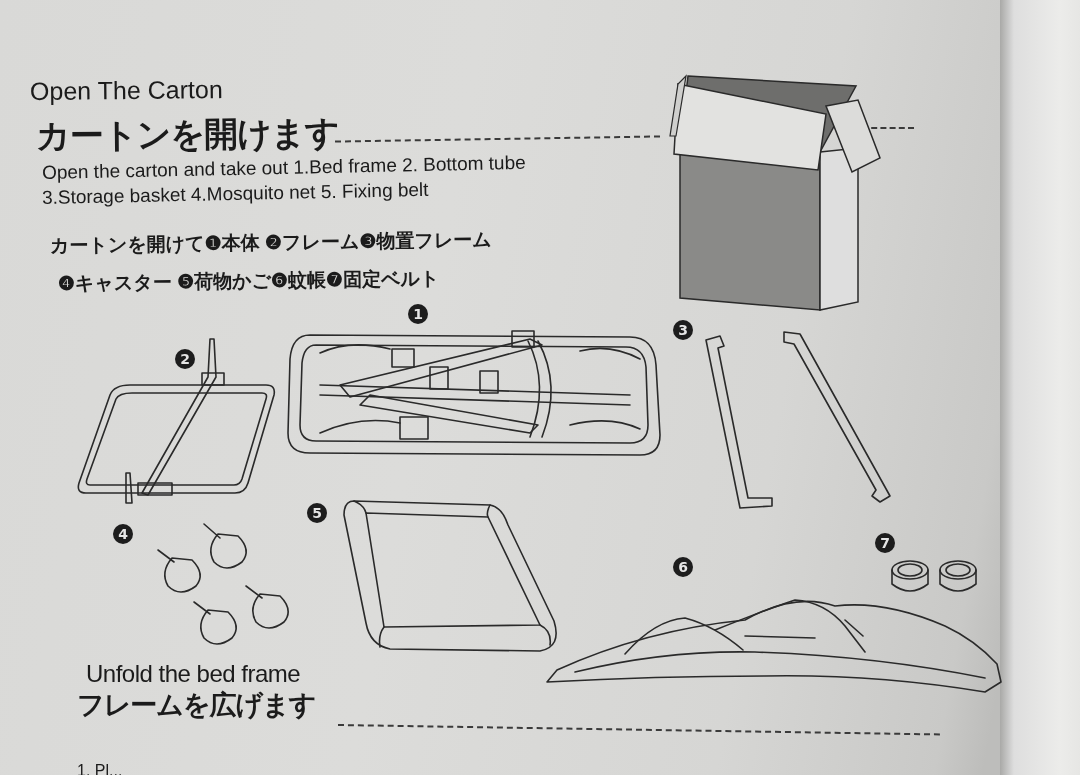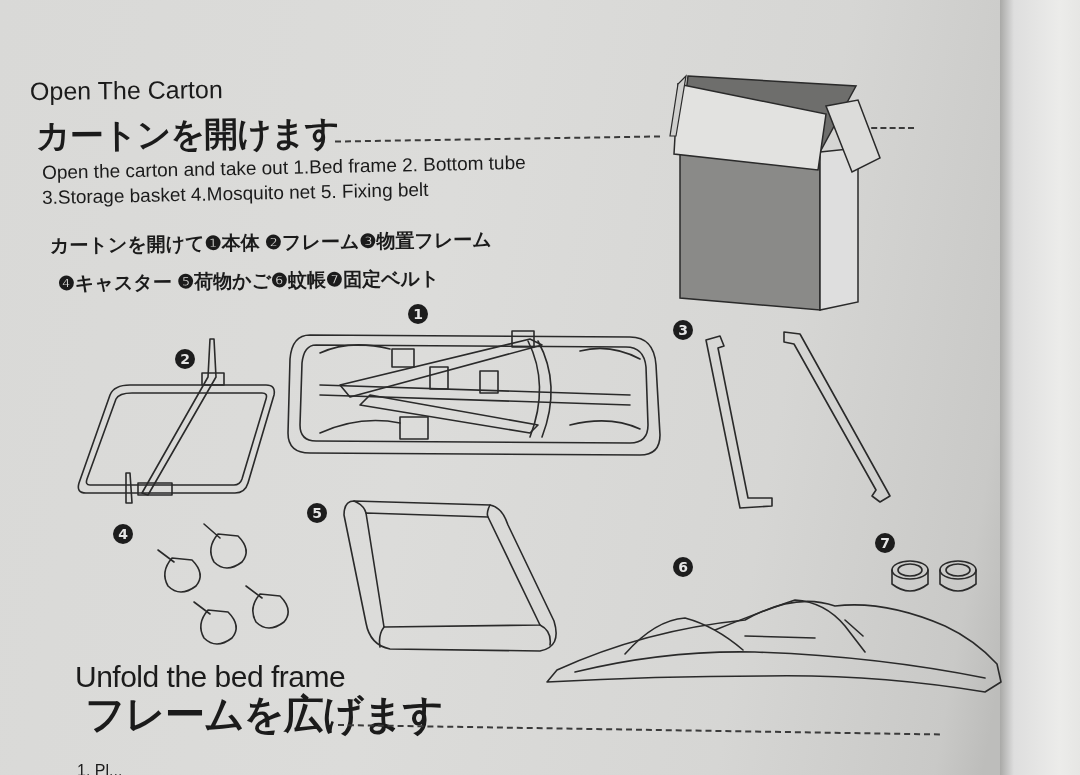--- a/index.html
+++ b/index.html
@@ -12,22 +12,22 @@
     position:absolute; left:1000px; top:0; width:80px; height:775px;
     background: linear-gradient(90deg, #a9a9a7 0px, #dedede 14px, #ececea 60px, #e6e6e4 80px);
   }
   .t { position:absolute; white-space:nowrap; }
   .en-title { left:30px; top:76px; font-size:25px; transform:rotate(-0.6deg); }
   .jp-title { left:36px; top:112px; font-size:34px; font-weight:bold; letter-spacing:-1px; transform:rotate(-0.6deg); }
   .desc1 { left:42px; top:162px; font-size:19px; transform:rotate(-1.2deg); transform-origin:left; }
   .desc2 { left:42px; top:187px; font-size:19px; transform:rotate(-1.2deg); transform-origin:left; }
   .jp1 { left:50px; top:233px; font-size:19px; font-weight:bold; transform:rotate(-0.8deg); transform-origin:left; }
   .jp2 { left:58px; top:271px; font-size:19px; font-weight:bold; transform:rotate(-0.8deg); transform-origin:left; }
-  .en-title2 { left:75px; top:660px; font-size:30px; letter-spacing:-0.5px; }
-  .jp-title2 { left:85px; top:687px; font-size:40px; font-weight:bold; letter-spacing:-1px; }
+  .en-title2 { left:86px; top:660px; font-size:24px; letter-spacing:-0.5px; }
+  .jp-title2 { left:77px; top:687px; font-size:27px; font-weight:bold; letter-spacing:-1px; }
   .step1 { left:77px; top:762px; font-size:16px; }
   .dash { position:absolute; border-top:2px dashed #3a3a3a; height:0; }
   .badge {
     position:absolute; width:20px; height:20px; border-radius:50%;
     background:#1d1d1d; color:#e5e5e5; font-size:14px; font-weight:bold;
     text-align:center; line-height:20px; font-family:"DejaVu Sans", sans-serif;
   }
   svg { position:absolute; overflow:visible; }
   .ln { fill:none; stroke:#2a2a2a; stroke-width:1.6; stroke-linejoin:round; stroke-linecap:round; }
 </style>

